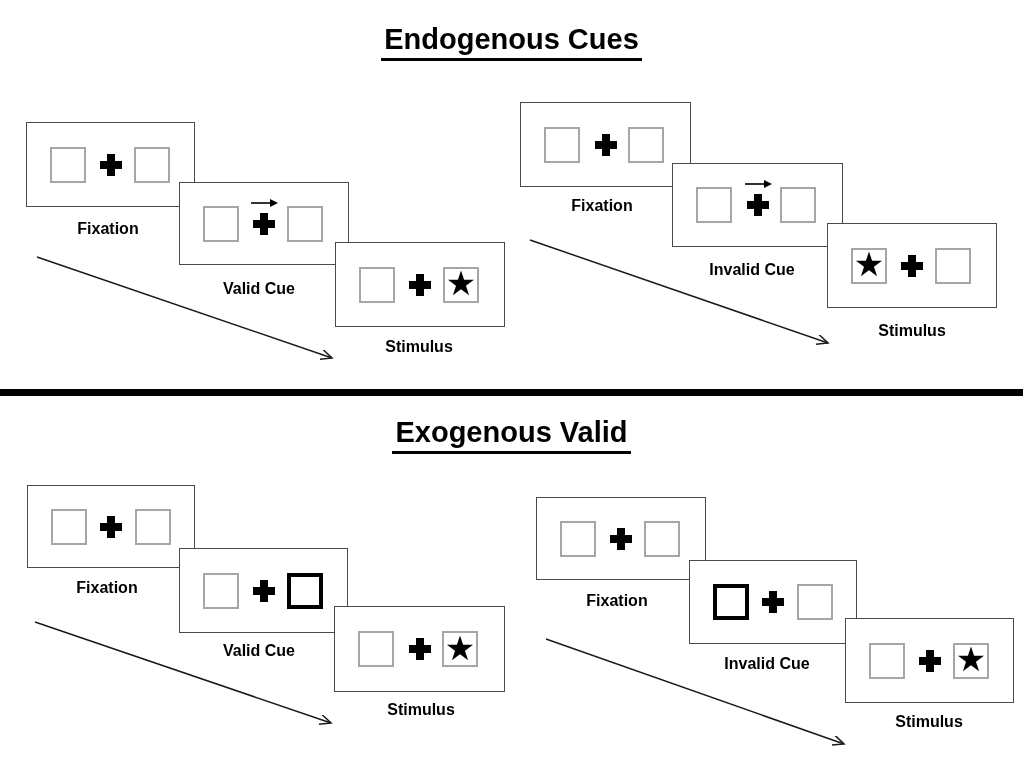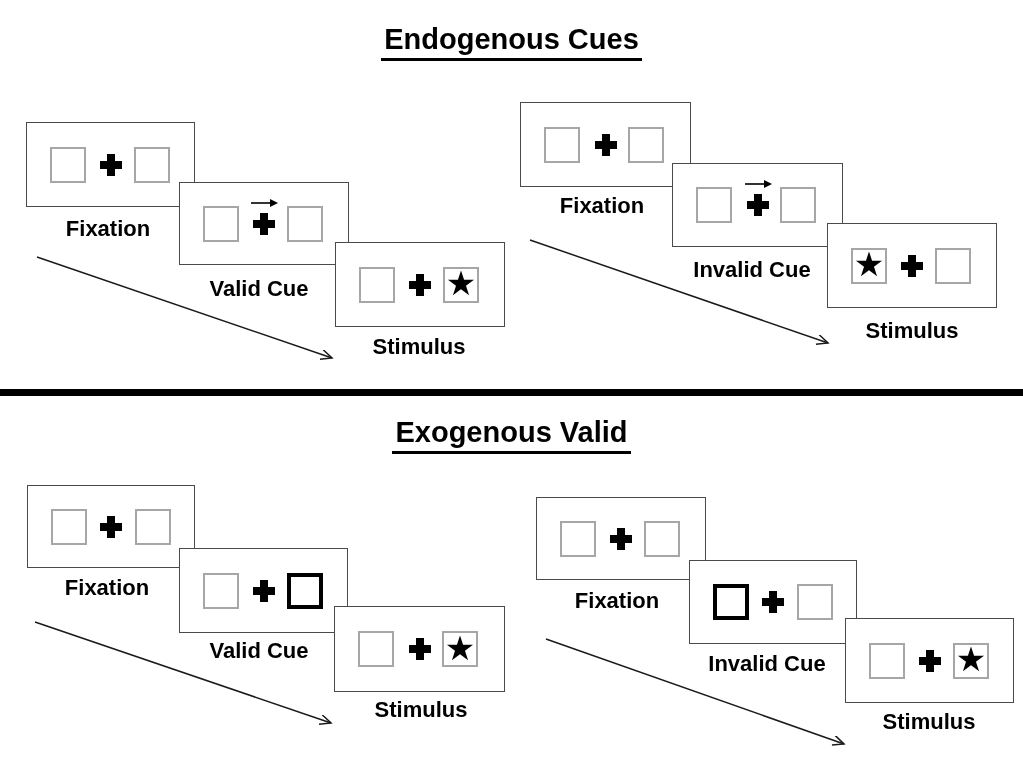--- a/index.html
+++ b/index.html
@@ -88,21 +88,21 @@
   }
   .cue-arrow {
     position: absolute;
     left: 50%;
     top: 14px;
     transform: translateX(-50%);
   }
   .card-label {
     position: absolute;
     transform: translate(-50%, -50%);
-    font-size: 22px;
+    font-size: 16px;
     font-weight: bold;
     color: #000;
     white-space: nowrap;
   }
   #arrow-layer {
     position: absolute;
     left: 0; top: 0;
     pointer-events: none;
   }
 </style>

